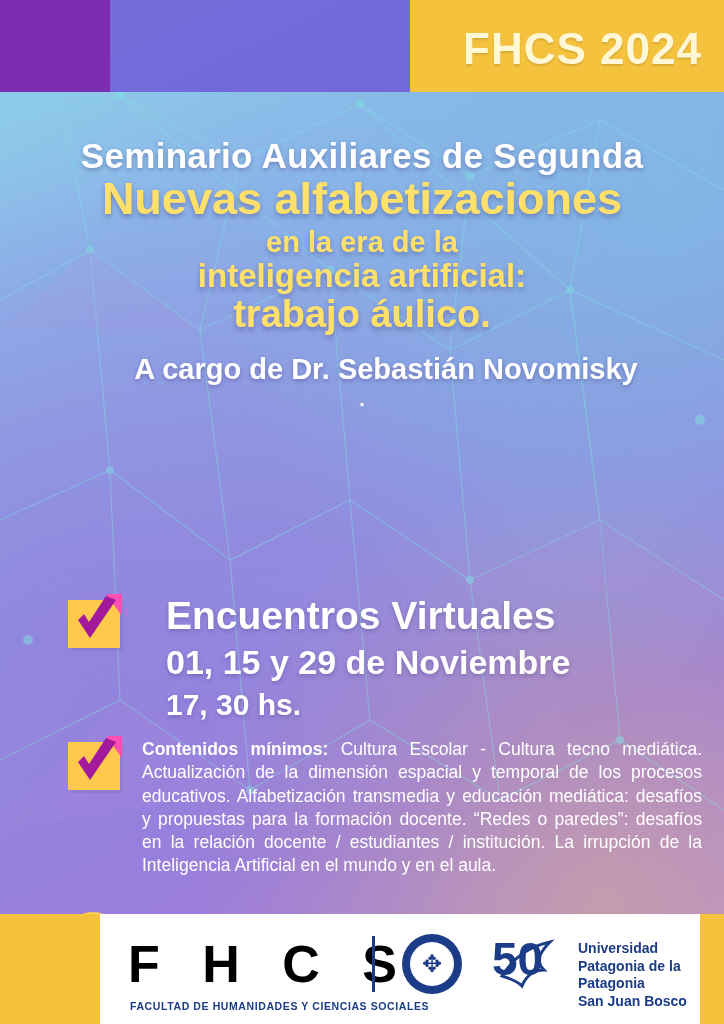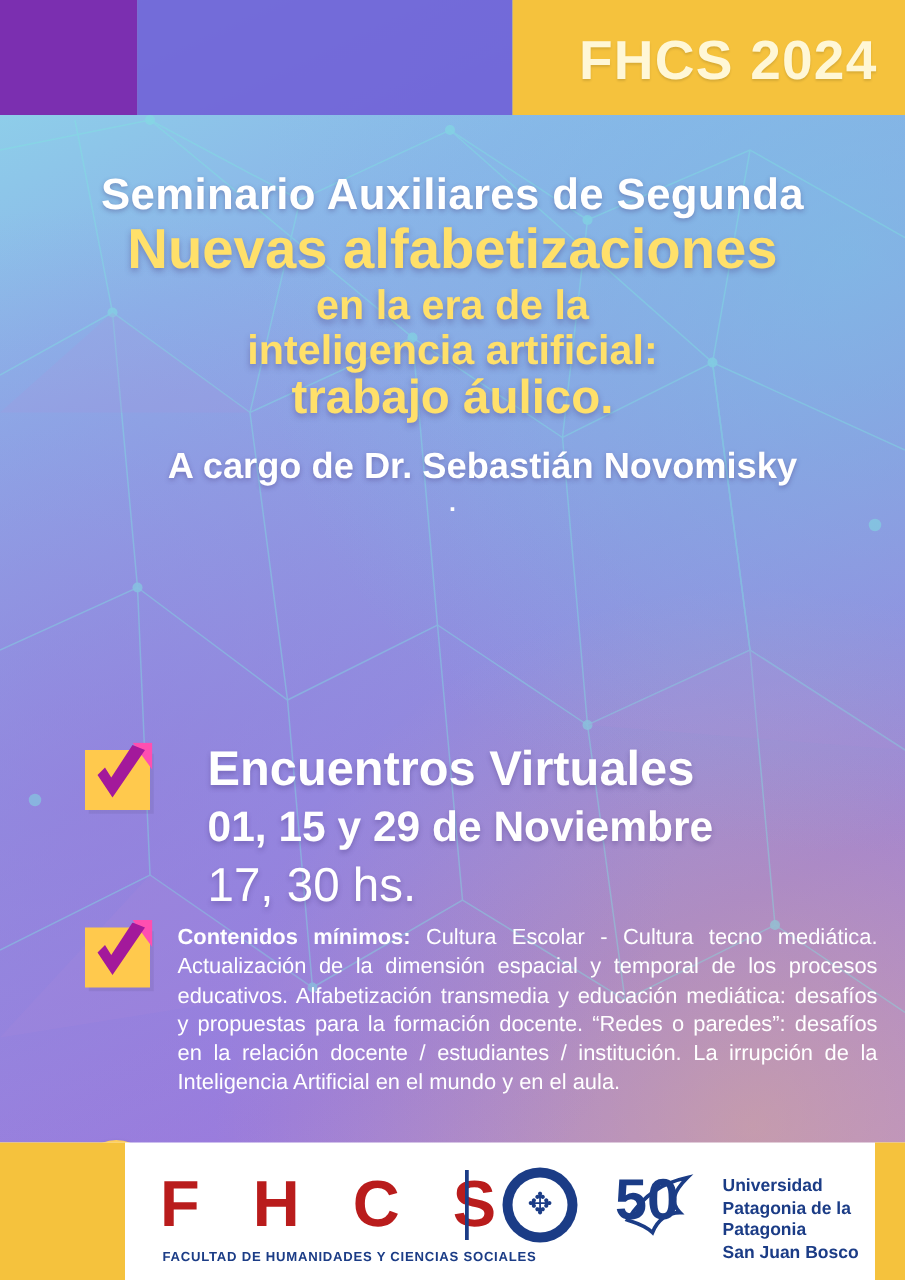--- a/index.html
+++ b/index.html
@@ -35,21 +35,21 @@
     text-align:center;color:#ffffff;font-weight:bold;font-size:35px;
     margin-top:44px;letter-spacing:.3px;
     text-shadow:0 2px 4px rgba(60,40,110,.35);
   }
   .maintitle{
     text-align:center;color:#ffe06a;font-weight:bold;
     line-height:1.04;
     text-shadow:0 3px 5px rgba(60,40,110,.35);
   }
   .maintitle .l1{font-size:45px;display:block;}
-  .maintitle .l2{font-size:33px;display:block;margin-top:4px;}
+  .maintitle .l2{font-size:29px;display:block;margin-top:4px;}
   .maintitle .l3{font-size:33px;display:block;margin-top:2px;}
   .maintitle .l4{font-size:38px;display:block;margin-top:2px;}
   .maintitle .l5{font-size:38px;display:block;margin-top:2px;}
   .speaker{
     text-align:center;color:#ffffff;font-weight:bold;font-size:29px;
     margin-top:18px;text-shadow:0 2px 4px rgba(60,40,110,.35);margin-left:48px;
   }
   .dot{
     text-align:center;color:#ffffff;font-weight:bold;font-size:20px;margin-top:2px;
   }
@@ -76,34 +76,34 @@
     box-shadow:0 2px 4px rgba(0,0,0,.2);
   }
   .bangbadge .bang{
     position:absolute;left:0;top:2px;width:58px;height:52px;line-height:52px;
     text-align:center;color:#ffffff;font-size:32px;font-weight:bold;
   }
   .r1{left:62px;top:596px;width:640px;gap:24px;}
   .r1 .txt{margin-left:18px;color:#ffffff;}
   .r1 .t1{font-size:39px;font-weight:bold;line-height:1.05;text-shadow:0 2px 4px rgba(60,40,110,.3);}
   .r1 .t2{font-size:34px;font-weight:bold;margin-top:6px;text-shadow:0 2px 4px rgba(60,40,110,.3);}
-  .r1 .t3{font-size:38px;font-weight:normal;margin-top:6px;text-shadow:0 2px 4px rgba(60,40,110,.3);}
+  .r1 .t3{font-size:30px;font-weight:bold;margin-top:6px;text-shadow:0 2px 4px rgba(60,40,110,.3);}
   .r2{left:62px;top:738px;width:640px;}
   .r2 .txt{margin-left:18px;color:#ffffff;font-size:17.5px;line-height:1.33;width:560px;text-align:justify;}
   .r2 .lead{font-weight:bold;}
   .r3{left:62px;top:910px;width:640px;align-items:center;}
   .r3 .txt{margin-left:20px;color:#ffffff;font-weight:bold;font-size:22px;line-height:1.25;width:560px;}
   
   .footer{
     position:absolute;left:0;bottom:0;width:724px;height:110px;background:#ffffff;
   }
   .footer-yellow-left{position:absolute;left:0;bottom:0;width:100px;height:110px;background:#f5c23d;}
   .footer-yellow-right{position:absolute;right:0;bottom:0;width:24px;height:110px;background:#f5c23d;}
   .fhcs-logo{
-    position:absolute;left:128px;top:20px;color:#b91c1c;font-weight:bold;font-size:52px;letter-spacing:14px;
+    position:absolute;left:128px;top:20px;color:#000000;font-weight:bold;font-size:52px;letter-spacing:14px;
   }
   .fhcs-sub{
     position:absolute;left:130px;top:86px;color:#1b3c86;font-weight:bold;font-size:10.5px;letter-spacing:.6px;
   }
   .divider{position:absolute;left:372px;top:22px;width:3px;height:56px;background:#1b3c86;}
   .unp-seal{position:absolute;left:402px;top:20px;width:60px;height:60px;border-radius:50%;background:#1b3c86;}
   .unp-seal .inner{
     position:absolute;left:8px;top:8px;width:44px;height:44px;border-radius:50%;background:#ffffff;
   }
   .unp-seal .bird{

